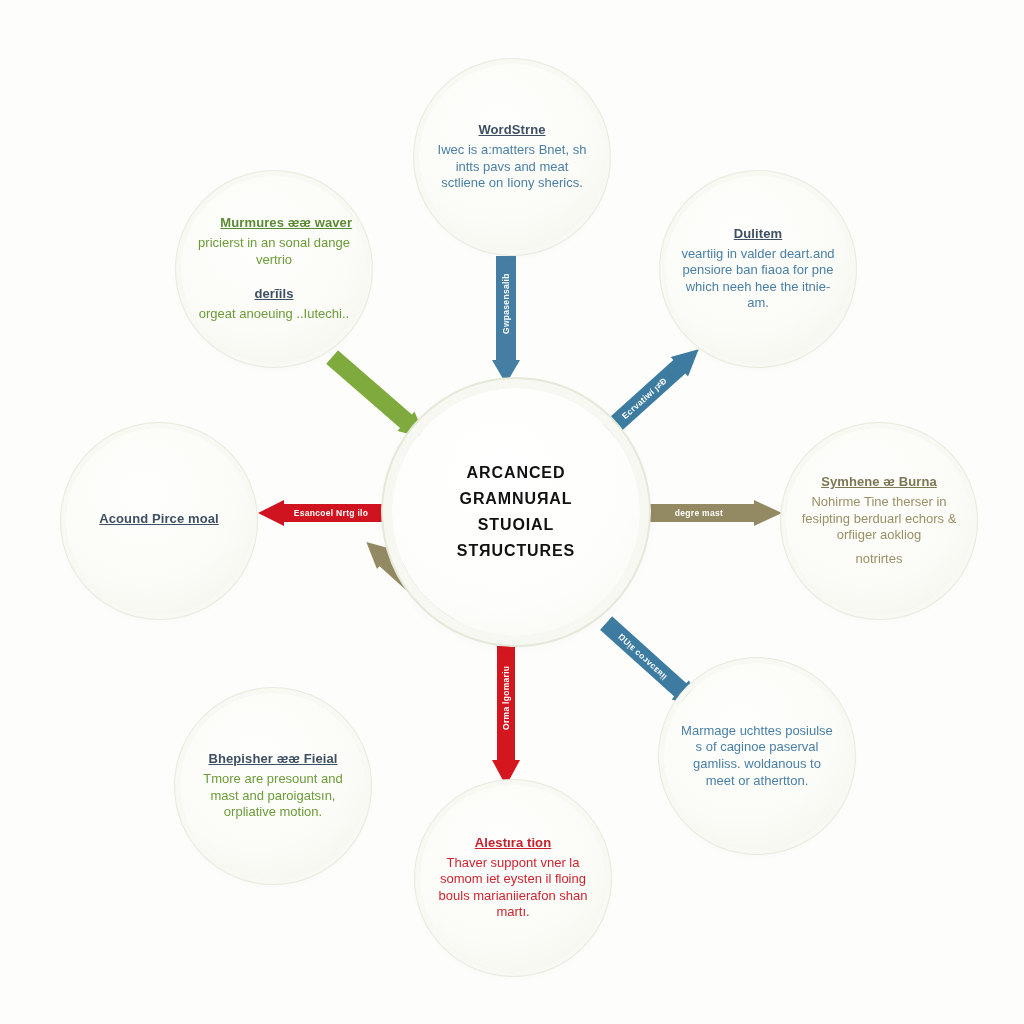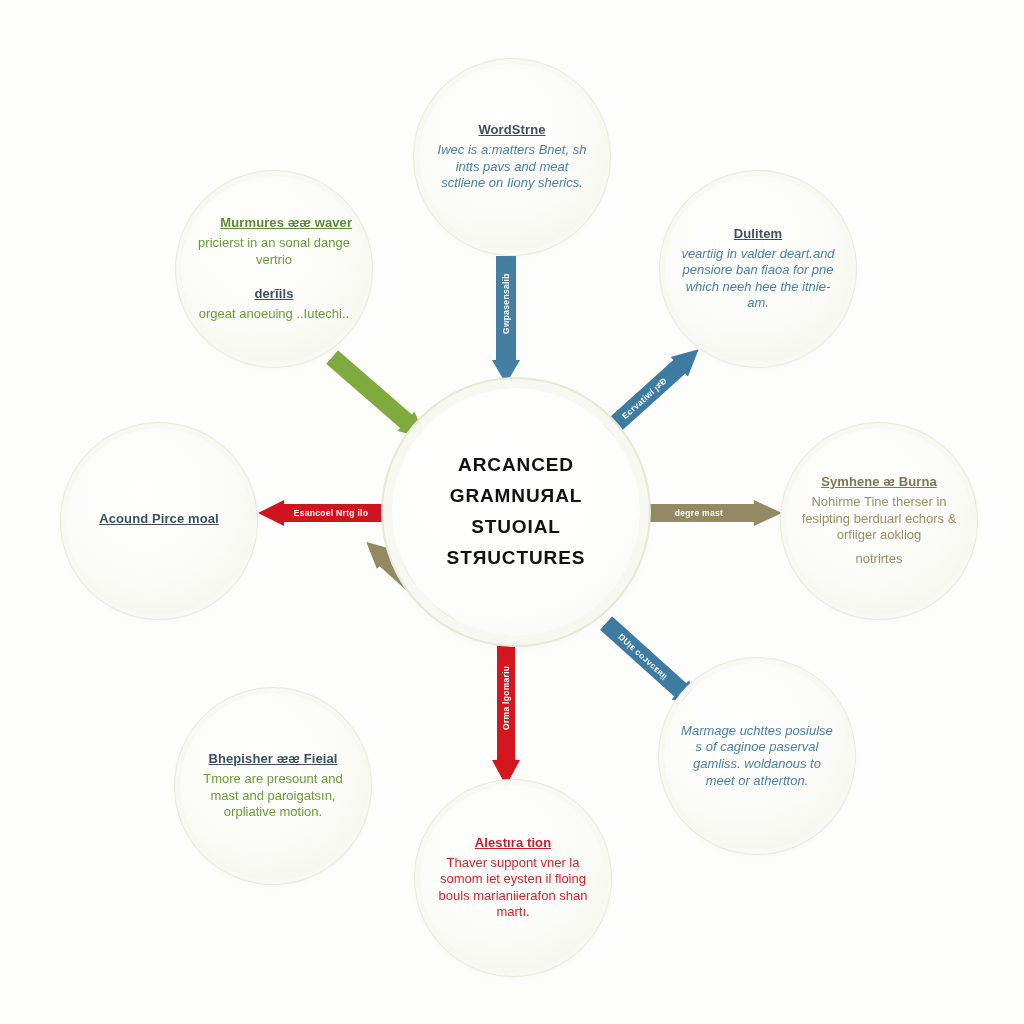--- a/index.html
+++ b/index.html
@@ -59,38 +59,38 @@
     top: 388px;
     width: 248px;
     height: 248px;
     background: radial-gradient(circle at 44% 34%, #ffffff 0%, #fdfdfb 62%, #f8f9f4 88%, #f2f4ec 100%);
     box-shadow:
       0 0 0 9px #f6f8f1,
       0 0 0 11px #e4e9d9,
       0 4px 16px rgba(115,120,105,0.17);
   }
   #center .ctext {
-    font-size: 19px;
+    font-size: 16px;
     font-weight: bold;
     color: #111111;
     letter-spacing: .9px;
     line-height: 1.62;
   }
 
   
   #n-top        { left: 419px; top: 64px;  width: 186px; height: 186px; }
   #n-topright   { left: 665px; top: 176px; width: 186px; height: 186px; }
   #n-right      { left: 786px; top: 428px; width: 186px; height: 186px; }
   #n-bottomright{ left: 664px; top: 663px; width: 186px; height: 186px; }
   #n-bottom     { left: 420px; top: 785px; width: 186px; height: 186px; }
   #n-bottomleft { left: 180px; top: 693px; width: 186px; height: 186px; }
   #n-left       { left: 66px;  top: 428px; width: 186px; height: 186px; }
   #n-topleft    { left: 181px; top: 176px; width: 186px; height: 186px; }
 
-  .txt-blue  { color: #4a7fa5; font-style: italic; }
+  .txt-blue  { color: #4a7fa5; }
   .txt-green { color: #6d9b3a; text-align: center; }
   .txt-olive { color: #9a9066; }
   .txt-red   { color: #cf2430; }
   .head-dark { color: #3f4f63; }
   .head-olive{ color: #7e7753; }
   .head-red  { color: #c5202c; }
   .head-grn  { color: #5c8a33; text-align: right; }
 
   .fs13 { font-size: 13px; }
   .fs14 { font-size: 14px; }

